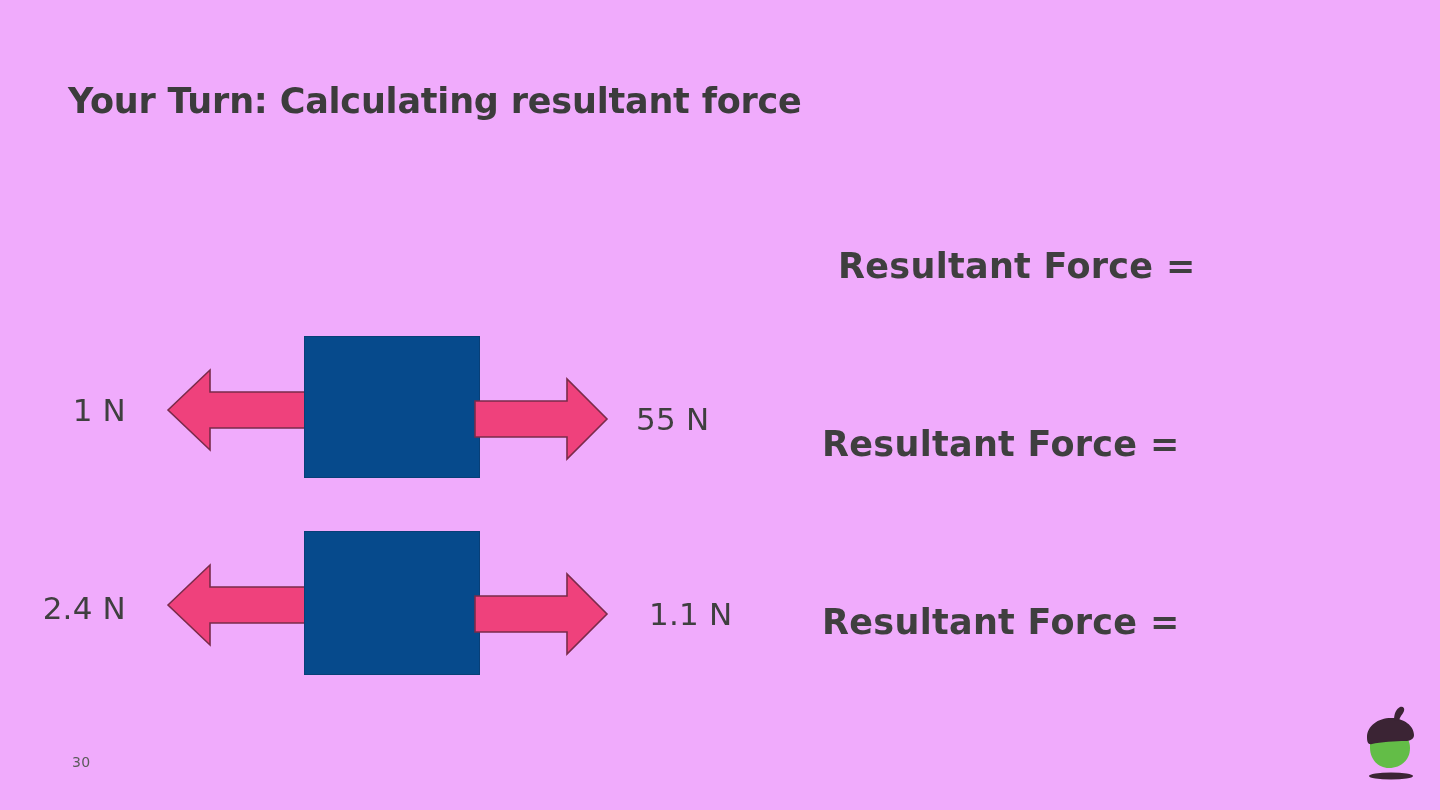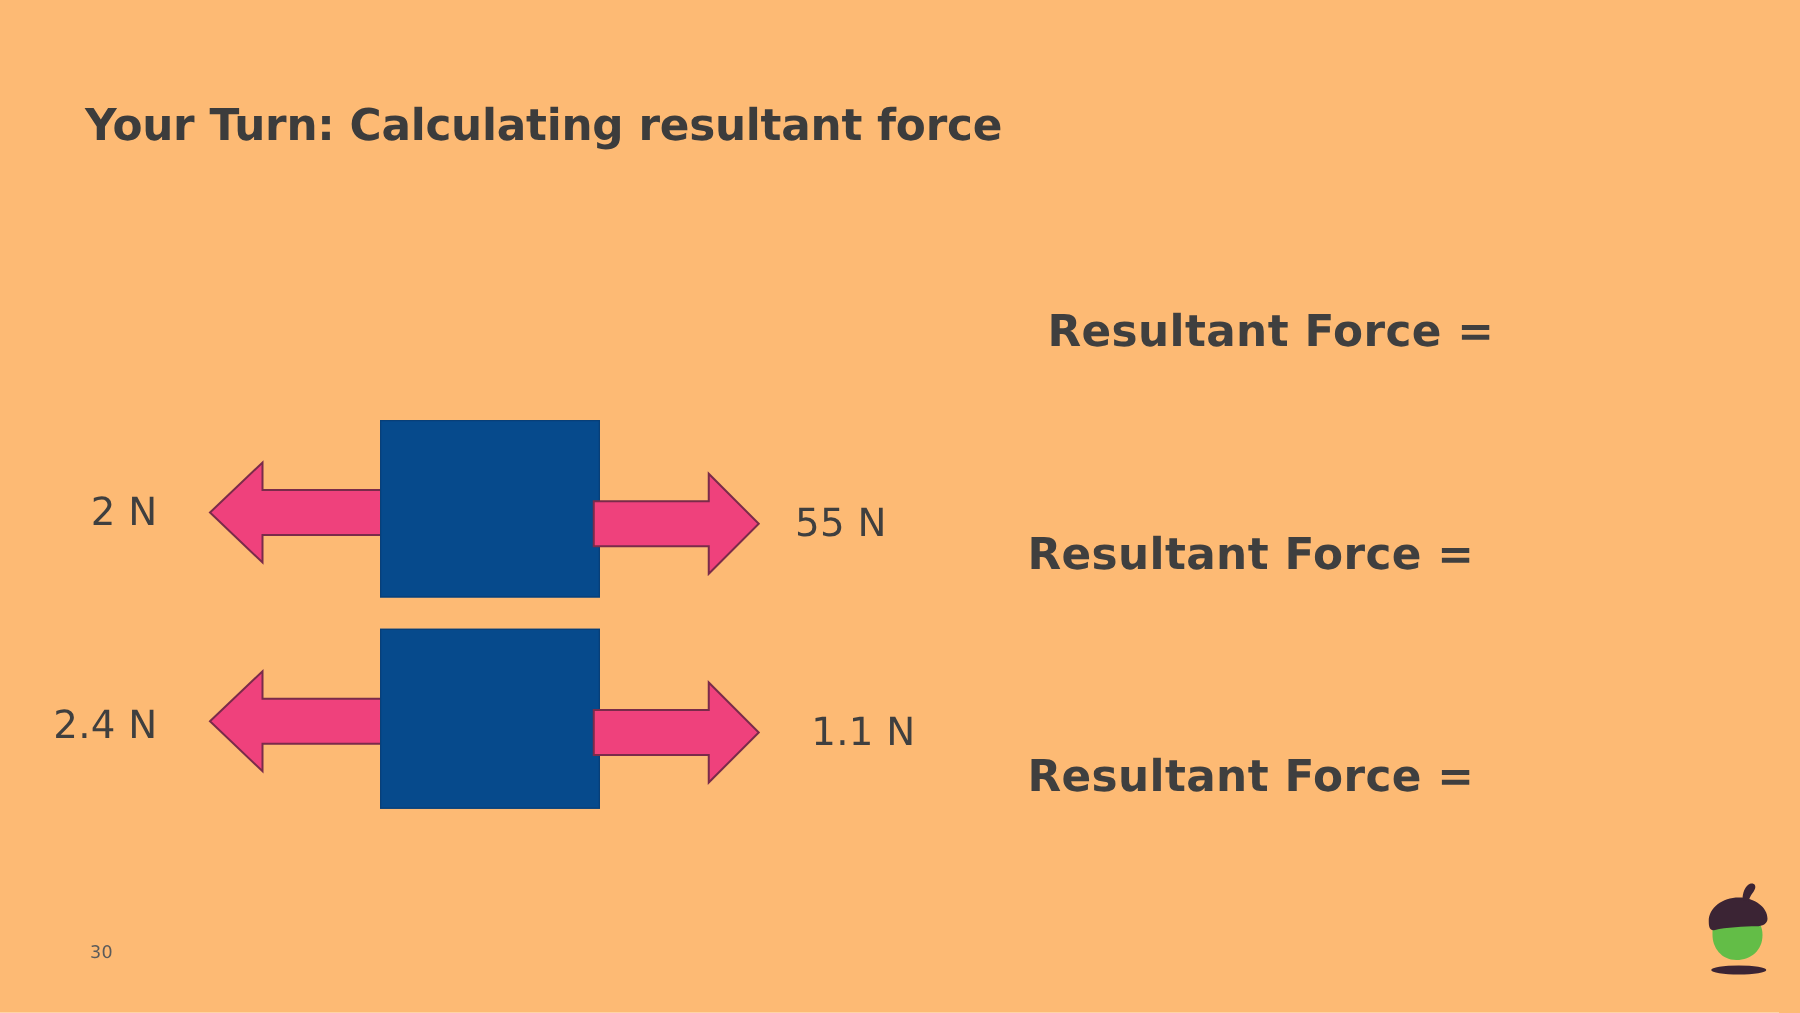--- a/index.html
+++ b/index.html
@@ -12,21 +12,21 @@
     height: 810px;
     position: relative;
     overflow: hidden;
     font-family: "DejaVu Sans", sans-serif;
     -webkit-font-smoothing: antialiased;
   }
 
   #slide {
     position: absolute;
     inset: 0;
-    background: #fdba74;
+    background: #f0abfc;
   }
 
   
   .slide-title {
     position: absolute;
     left: 68px;
     top: 80px;
     font-family: "DejaVu Sans", sans-serif;
     font-size: 35px;
     font-weight: 700;
@@ -38,21 +38,21 @@
 
   
   .force-row {
     position: absolute;
     left: 0;
     width: 780px;
     height: 160px;
   }
   .force-row.r1 { top: 148px; }
   .force-row.r2 { top: 328px; }
-  .force-row.r3 { top: 495px; }
+  .force-row.r3 { top: 523px; }
 
   .block {
     position: absolute;
     background: #064a8c;
     border: 1px solid #083f77;
   }
 
   .arrow-svg {
     position: absolute;
     overflow: visible;
@@ -106,21 +106,21 @@
 </head>
 <body>
 
 <div id="slide">
 
   <div class="slide-title">Your Turn: Calculating resultant force</div>
 
 
   <div class="force-row r2">
 
-    <div class="force-label left" style="left:20px; top:64px; width:106px;">2 N</div>
+    <div class="force-label left" style="left:20px; top:64px; width:106px;">1 N</div>
 
     <svg class="arrow-svg" style="left:168px; top:33px; width:140px; height:98px;" viewBox="0 0 140 98">
       <polygon points="0,49 42,9 42,31 140,31 140,67 42,67 42,89" fill="#ef417c" stroke="#7a2b4a" stroke-width="1.6"></polygon>
     </svg>
 
     <div class="block" style="left:304px; top:8px; width:174px; height:140px;"></div>
 
     <svg class="arrow-svg" style="left:475px; top:42px; width:132px; height:98px;" viewBox="0 0 132 98">
       <polygon points="0,31 92,31 92,9 132,49 92,89 92,67 0,67" fill="#ef417c" stroke="#7a2b4a" stroke-width="1.6"></polygon>
     </svg>

